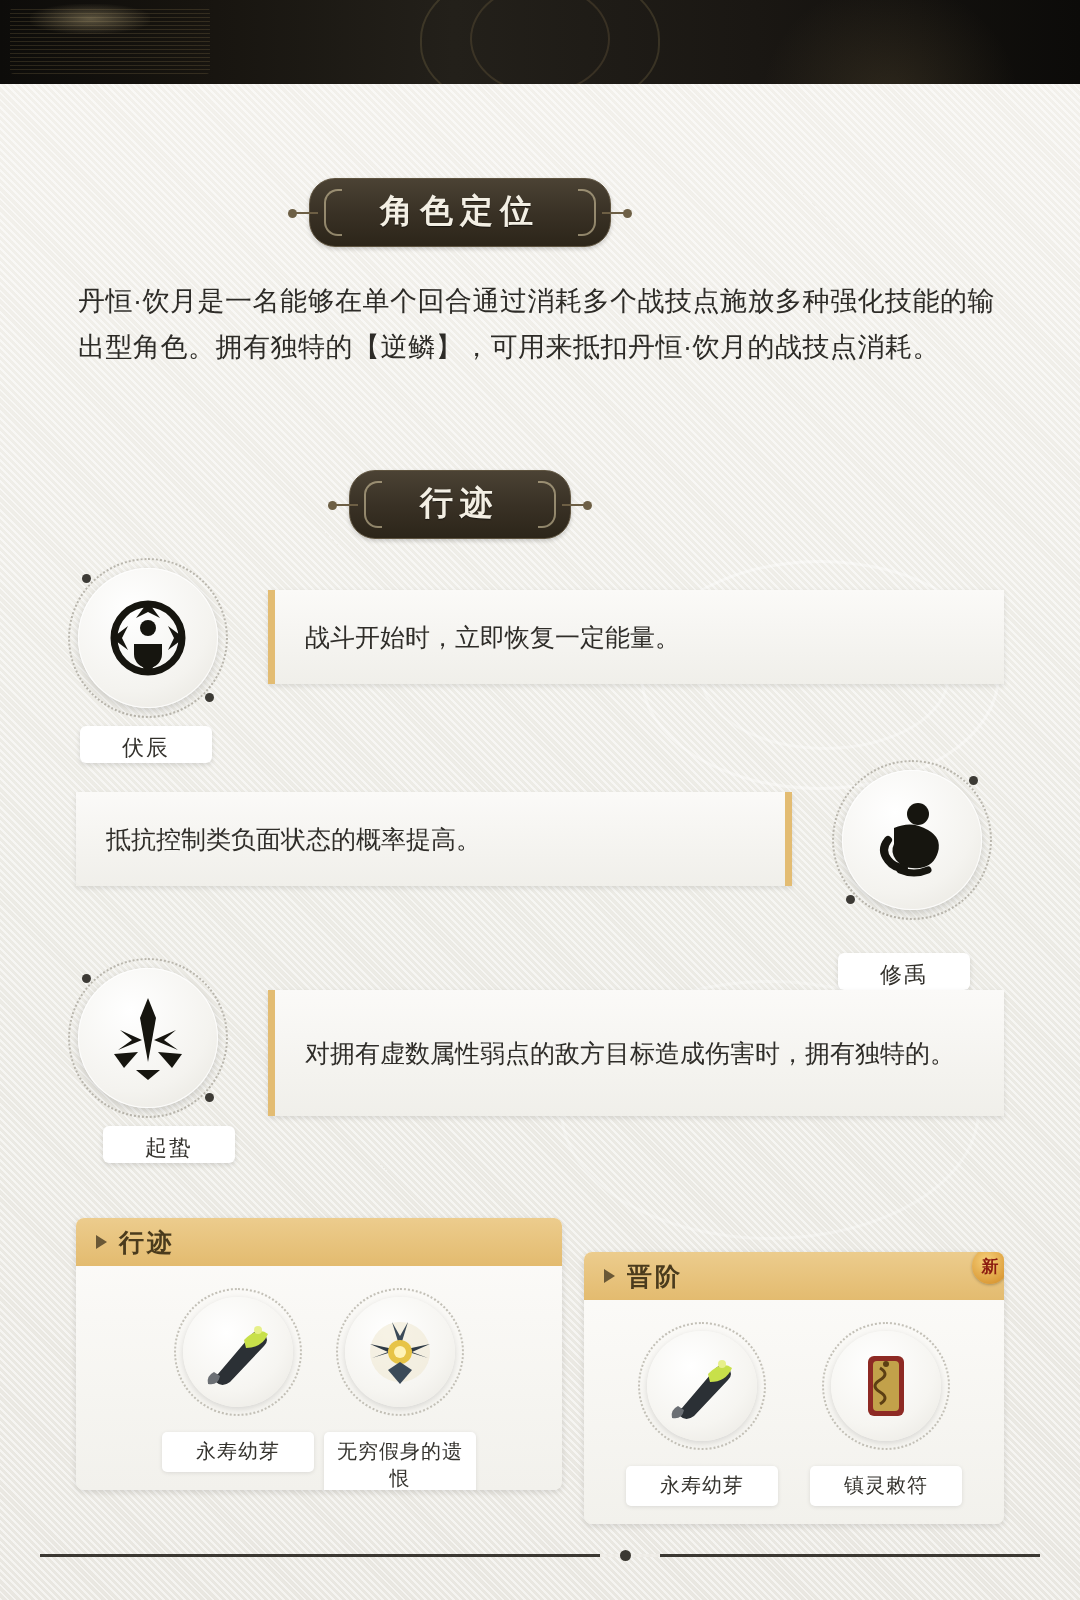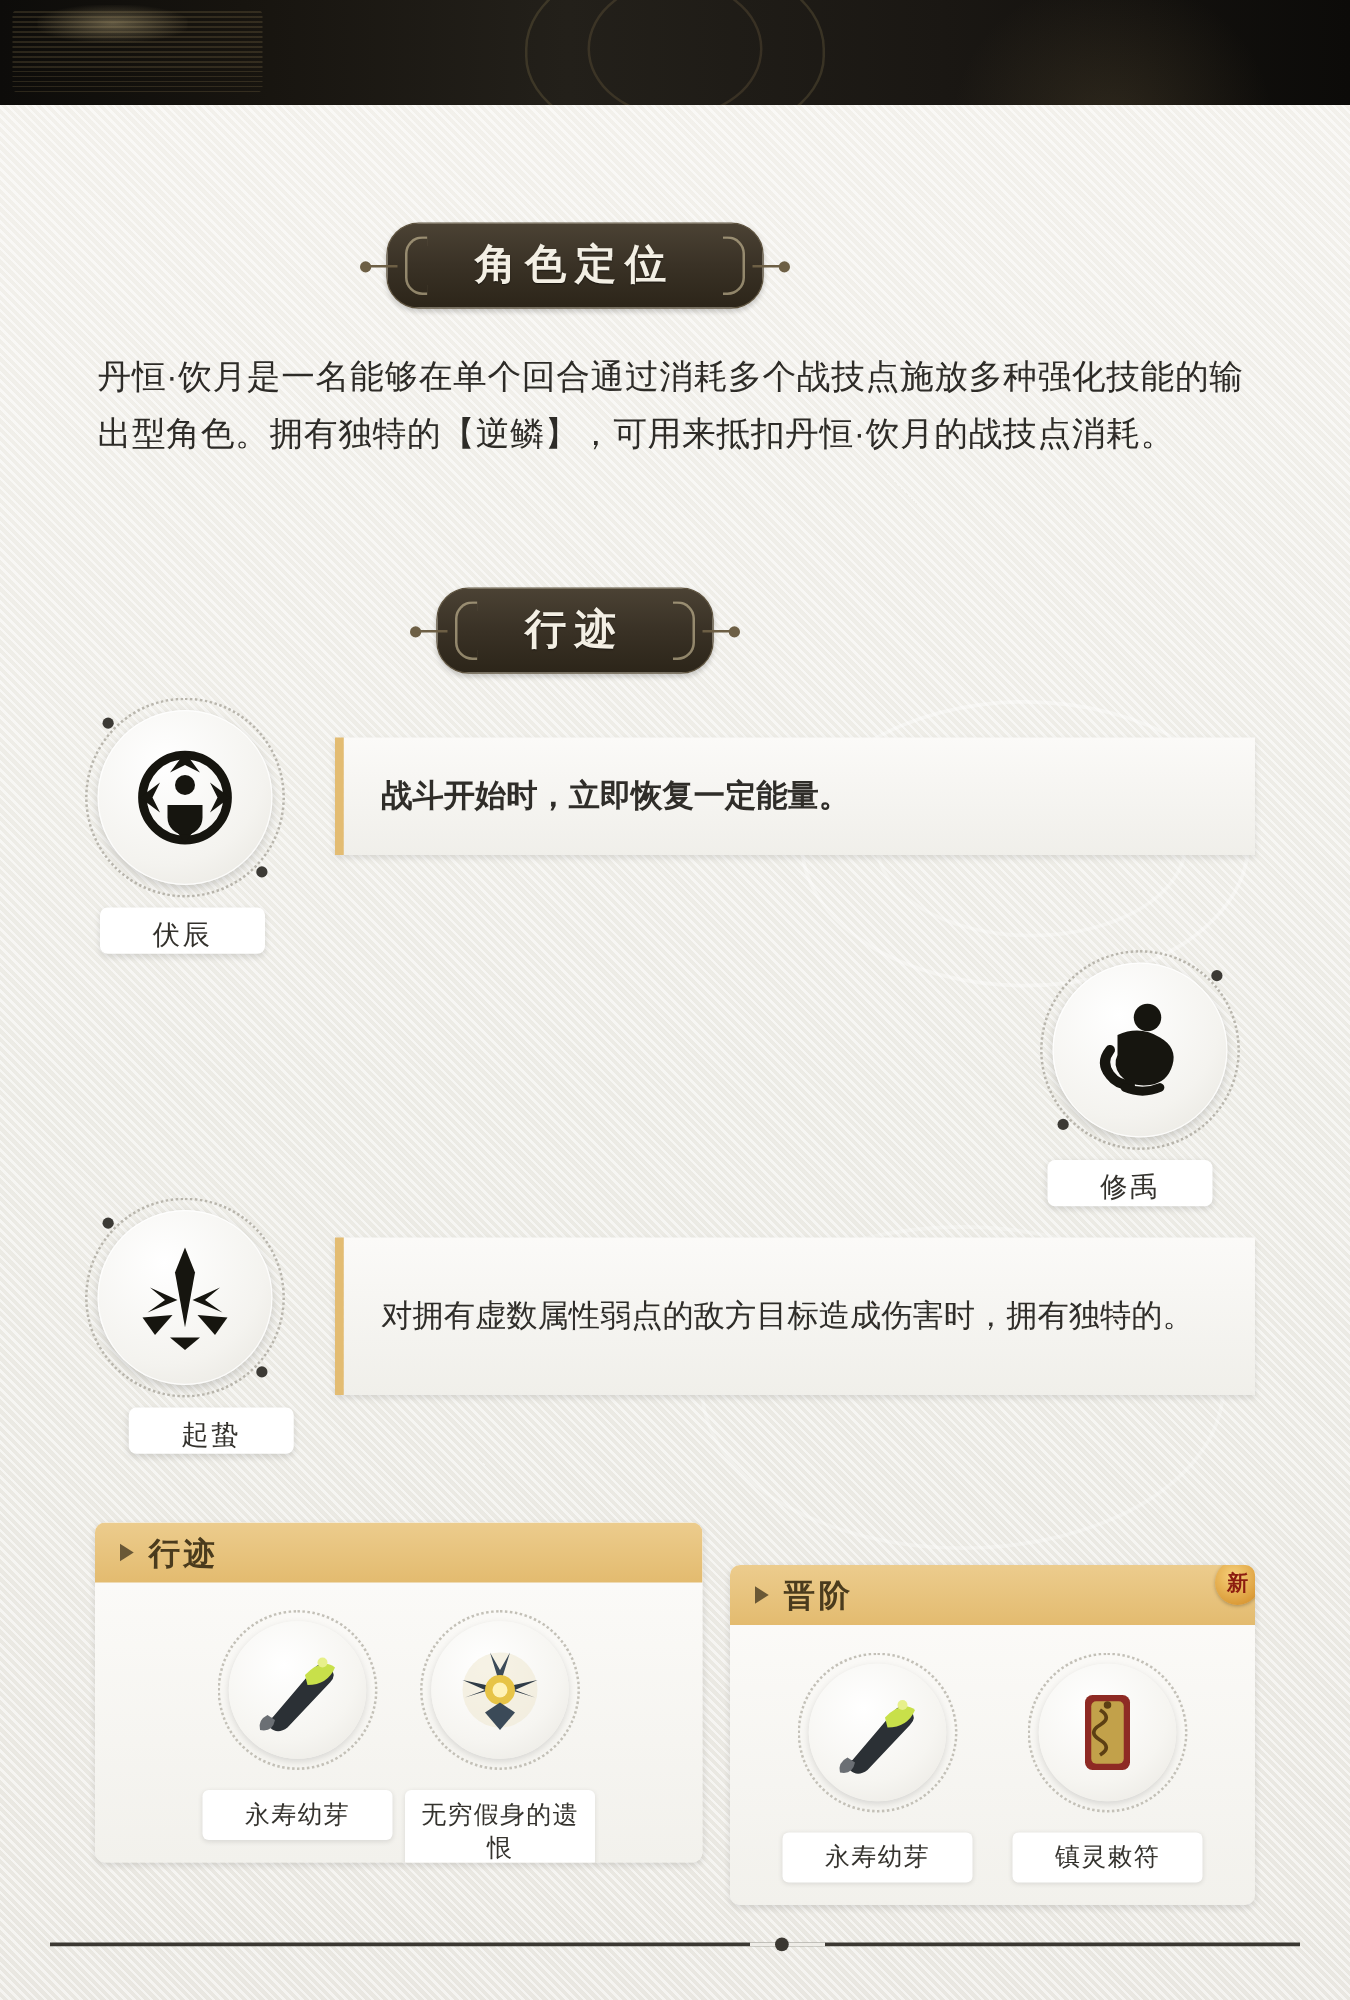--- a/index.html
+++ b/index.html
@@ -224,36 +224,37 @@
         <path d="M46 10 L58 26 L46 20 L34 26 Z" fill="#16150f"></path>
         <path d="M10 46 L26 34 L20 46 L26 58 Z" fill="#16150f"></path>
         <path d="M82 46 L66 34 L72 46 L66 58 Z" fill="#16150f"></path>
         <path d="M46 82 L34 66 L46 72 L58 66 Z" fill="#16150f"></path>
         <circle cx="46" cy="36" r="8" fill="#16150f"></circle>
         <path d="M32 52 h28 v10 a14 14 0 0 1 -28 0 z" fill="#16150f"></path>
       </svg>
     </div>
   </div>
   <div class="trace-name" style="left:80px; top:726px;">伏辰</div>
-  <div class="trace-desc left-bar" style="left:268px; top:590px; width:736px; height:94px;font-weight:bold;">战斗开始时，立即恢复一定能量。</div>
+  <div class="trace-desc left-bar" style="left:268px; top:590px; width:736px; height:94px;">战斗开始时，立即恢复一定能量。</div>
 
   <div class="trace-icon-wrap" style="left:832px; top:760px;">
     <div class="trace-dots"></div>
     <div class="trace-dot-accent" style="right:14px; top:16px;"></div>
     <div class="trace-dot-accent" style="left:14px; bottom:16px;"></div>
     <div class="trace-circle">
       <svg width="92" height="92" viewBox="0 0 92 92">
         <circle cx="52" cy="20" r="11" fill="#16150f"></circle>
         <path d="M28 34 q18 -8 34 2 q14 8 10 22 q-4 14 -18 16 q-16 2 -24 -8 q-6 -8 -2 -16 z" fill="#16150f"></path>
         <path d="M22 46 q-8 10 0 20 q6 8 16 8" fill="none" stroke="#16150f" stroke-width="8" stroke-linecap="round"></path>
         <path d="M34 76 q14 6 28 0" fill="none" stroke="#16150f" stroke-width="7" stroke-linecap="round"></path>
       </svg>
     </div>
   </div>
-  <div class="trace-name" style="left:838px; top:928px;">修禹</div>
+  <div class="trace-name" style="left:838px; top:953px;">修禹</div>
+  <div class="trace-desc right-bar" style="left:76px; top:792px; width:716px; height:94px;">抵抗控制类负面状态的概率提高。</div>
 
   <div class="trace-icon-wrap" style="left:68px; top:958px;">
     <div class="trace-dots"></div>
     <div class="trace-dot-accent" style="left:14px; top:16px;"></div>
     <div class="trace-dot-accent" style="right:14px; bottom:16px;"></div>
     <div class="trace-circle">
       <svg width="92" height="92" viewBox="0 0 92 92">
         <path d="M46 6 L54 26 L46 70 L38 26 Z" fill="#16150f"></path>
         <path d="M18 38 L40 48 L16 58 L30 48 Z" fill="#16150f"></path>
         <path d="M74 38 L52 48 L76 58 L62 48 Z" fill="#16150f"></path>

